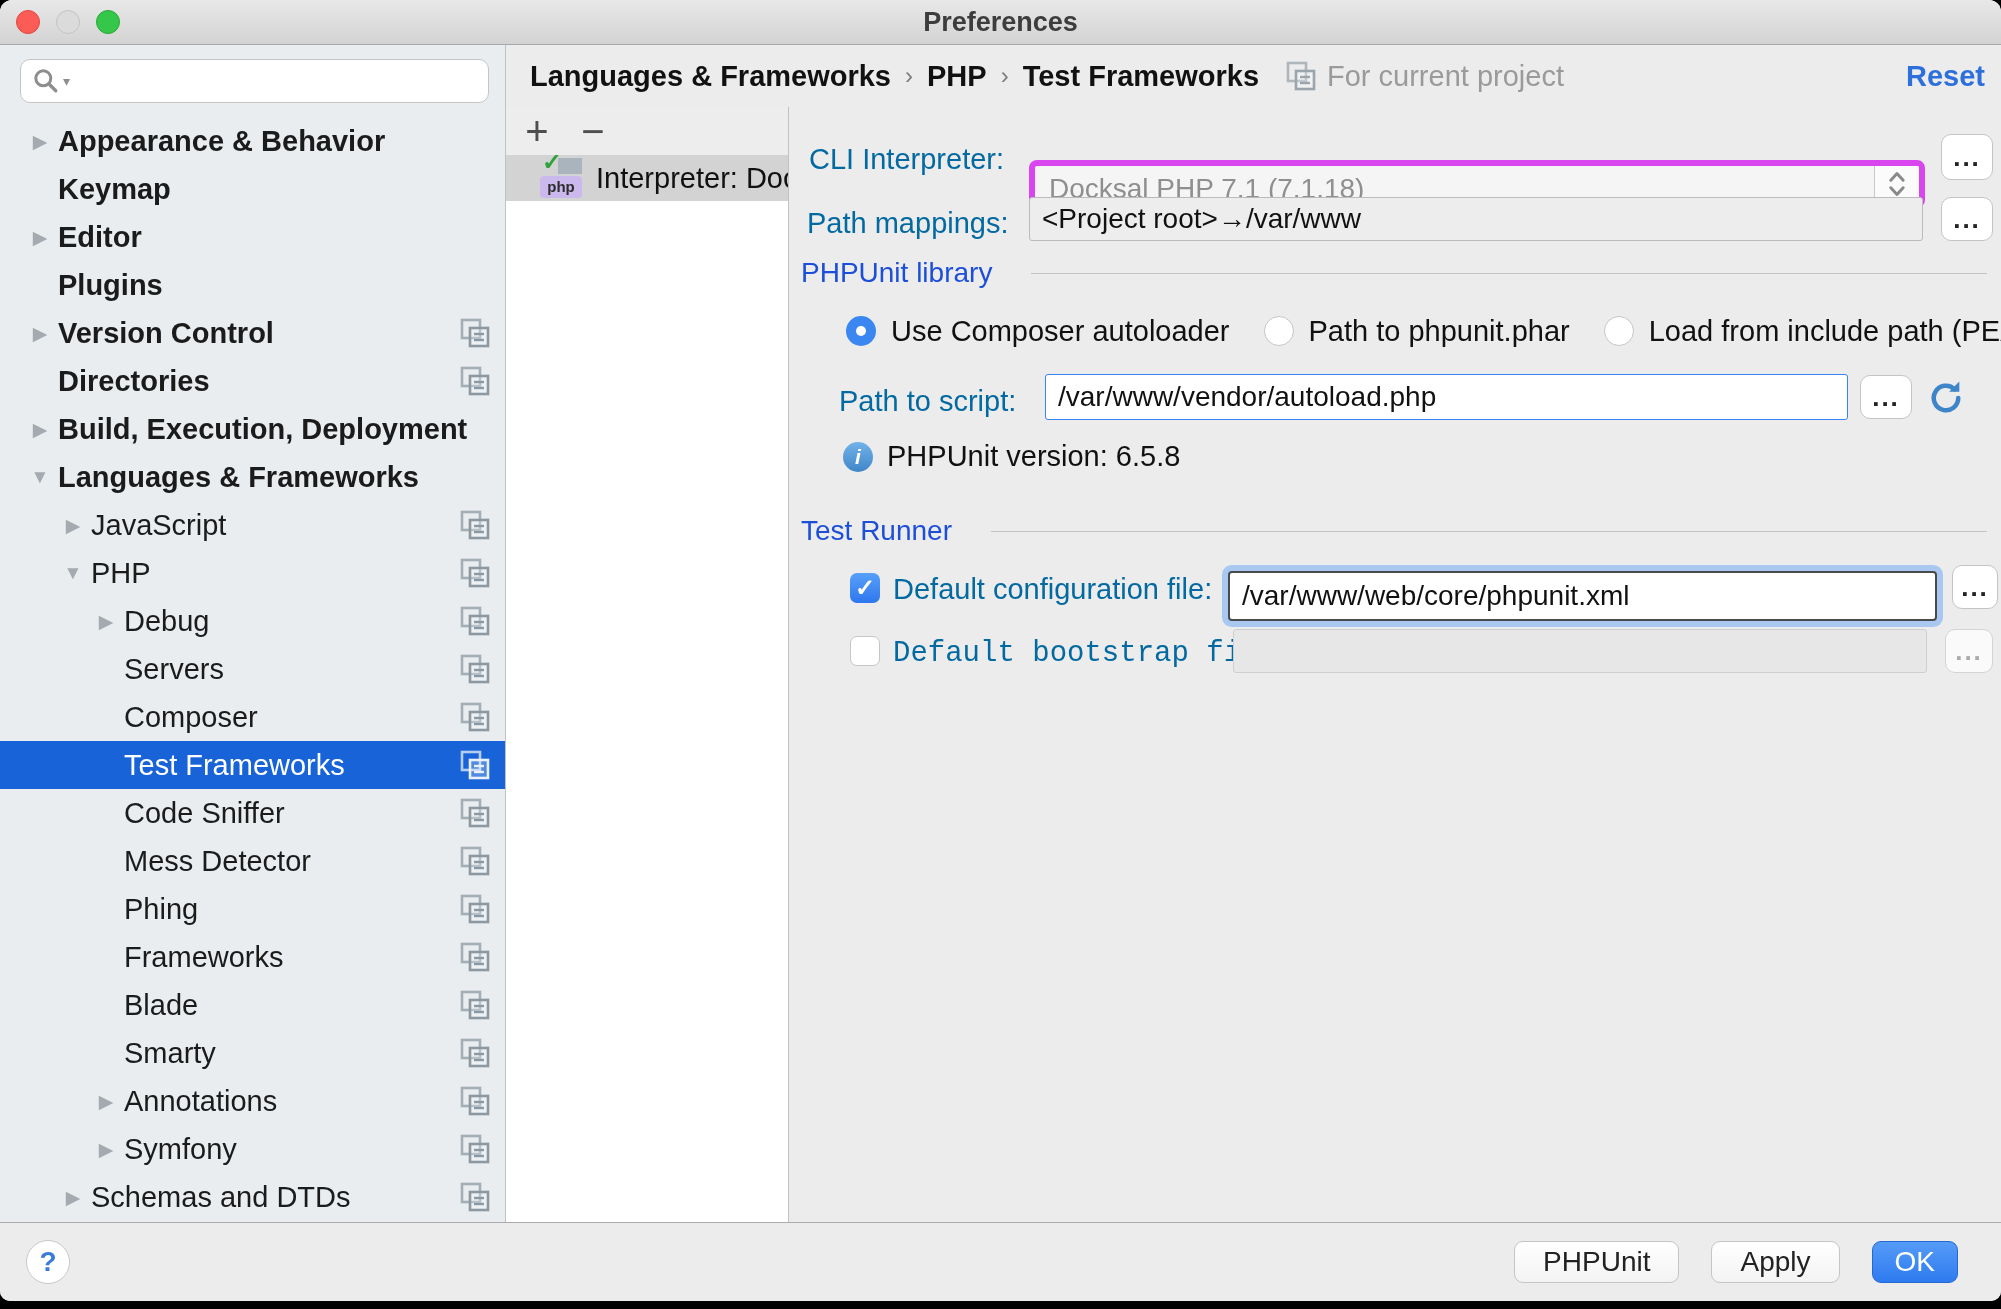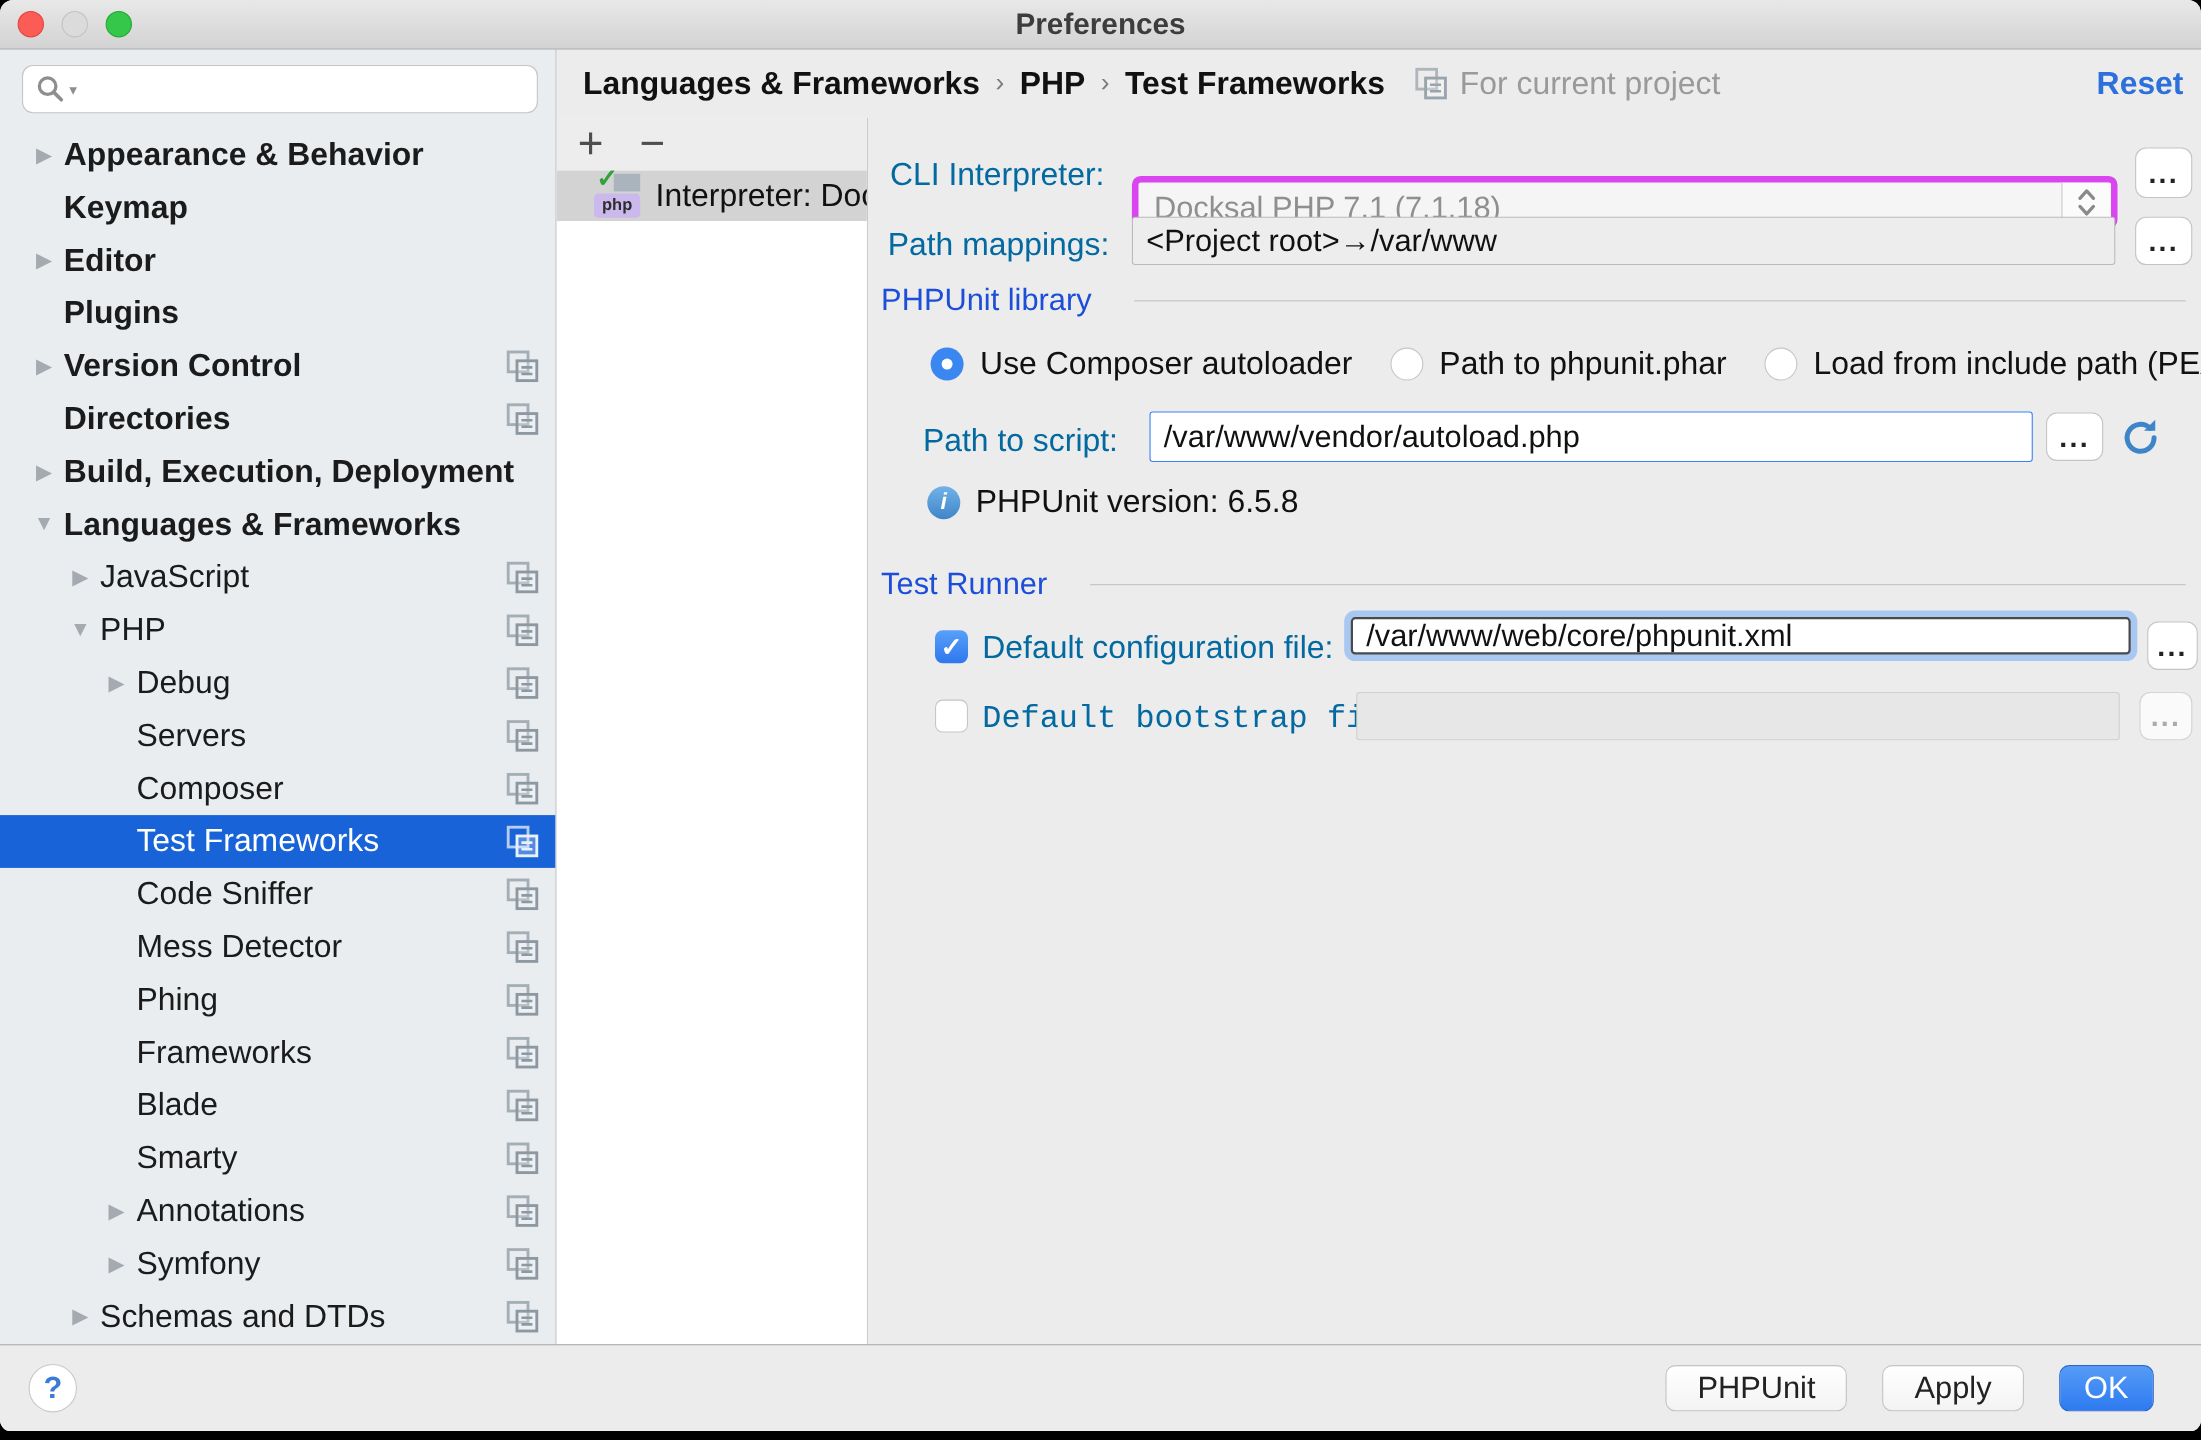--- a/index.html
+++ b/index.html
@@ -487,21 +487,21 @@
             <span class="infotext">PHPUnit version: 6.5.8</span>
           </div>
 
           <div class="sect" style="top:408px;">
             <span class="stitle">Test Runner</span>
             <span class="sline"></span>
           </div>
 
           <div class="checkbox checked" style="left:61px;top:466px;">✓</div>
           <div class="flabel" style="left:104px;top:466px;">Default configuration file:</div>
-          <div class="field focused" style="left:439px;top:454px;width:709px;height:34px;">/var/www/web/core/phpunit.xml</div>
+          <div class="field focused" style="left:439px;top:464px;width:709px;height:50px;">/var/www/web/core/phpunit.xml</div>
           <div class="browse" style="left:1163px;top:458px;width:46px;height:44px;">...</div>
 
           <div class="checkbox" style="left:61px;top:529px;"></div>
           <div class="flabel" style="left:104px;top:530px;font-family:Liberation Mono, monospace;">Default bootstrap file:</div>
           <div class="field disabled" style="left:444px;top:522px;width:694px;height:44px;"></div>
           <div class="browse disabled" style="left:1156px;top:522px;width:48px;height:44px;">...</div>
         </div>
       </div>
     </div>
   </div>

